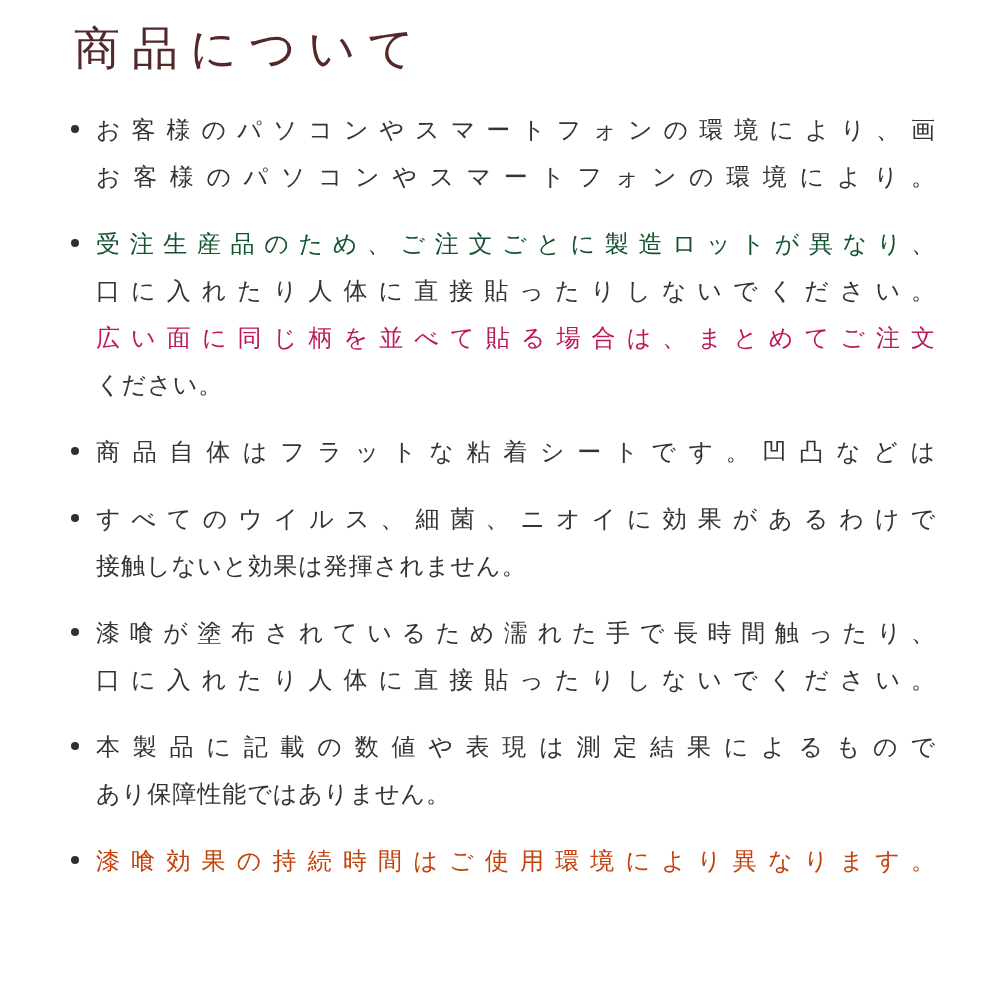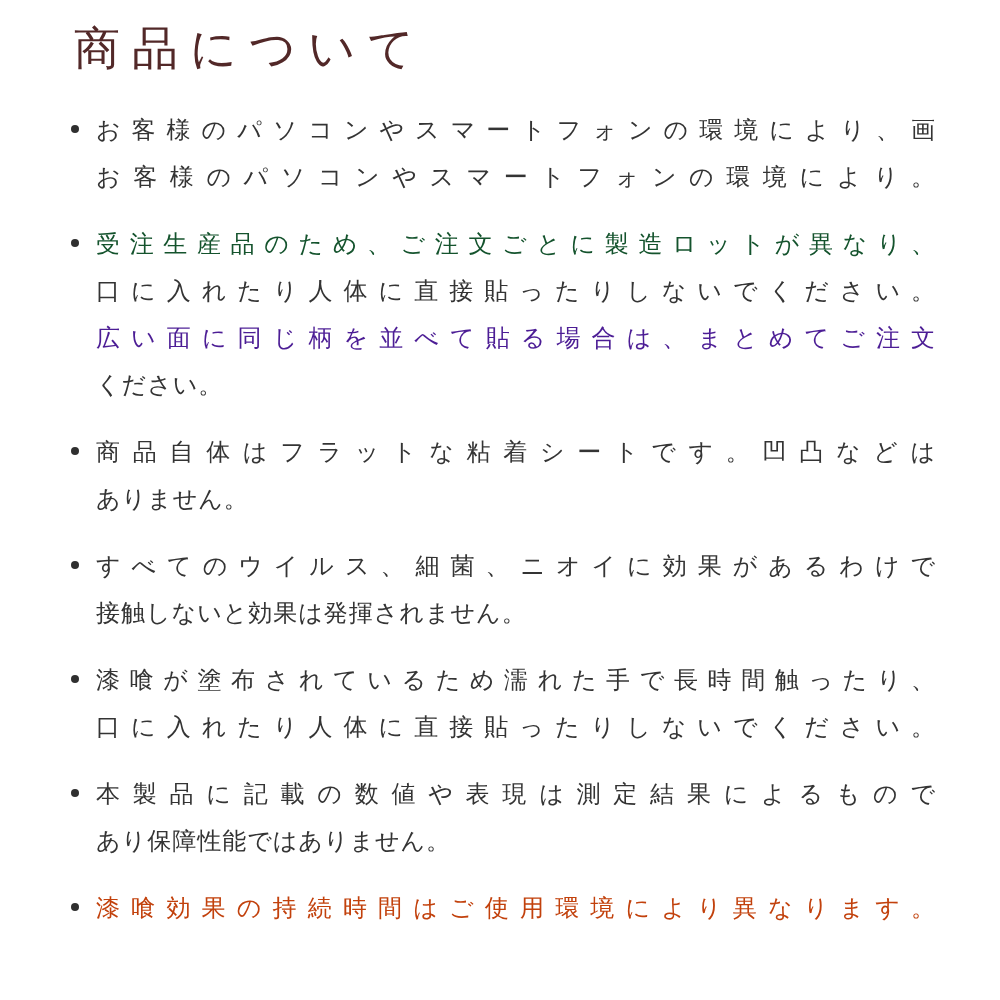--- a/index.html
+++ b/index.html
@@ -78,32 +78,31 @@
       </div>
     </div>
 
     <div class="item">
       <span class="gutter">
           <span class="dot"></span>
         </span>
       <div class="lines">
         <div class="line fill" style="color: #14532d;">受注生産品のため、ご注文ごとに製造ロットが異なり、</div>
         <div class="line fill" style="color: rgb(52, 52, 52);">口に入れたり人体に直接貼ったりしないでください。</div>
-        <div class="line fill" style="color: #4c1d95;">広い面に同じ柄を並べて貼る場合は、まとめてご注文</div>
+        <div class="line fill" style="color: #be185d;">広い面に同じ柄を並べて貼る場合は、まとめてご注文</div>
         <div class="line" style="color: rgb(52, 52, 52);">ください。</div>
       </div>
     </div>
 
     <div class="item">
       <span class="gutter">
           <span class="dot"></span>
         </span>
       <div class="lines">
         <div class="line fill" style="color: rgb(52, 52, 52);">商品自体はフラットな粘着シートです。凹凸などは</div>
-        <div class="line" style="color: rgb(52, 52, 52);">ありません。</div>
       </div>
     </div>
 
     <div class="item">
       <span class="gutter">
           <span class="dot"></span>
         </span>
       <div class="lines">
         <div class="line fill" style="color: rgb(52, 52, 52);">すべてのウイルス、細菌、ニオイに効果があるわけで</div>
         <div class="line" style="color: rgb(52, 52, 52);">接触しないと効果は発揮されません。</div>

